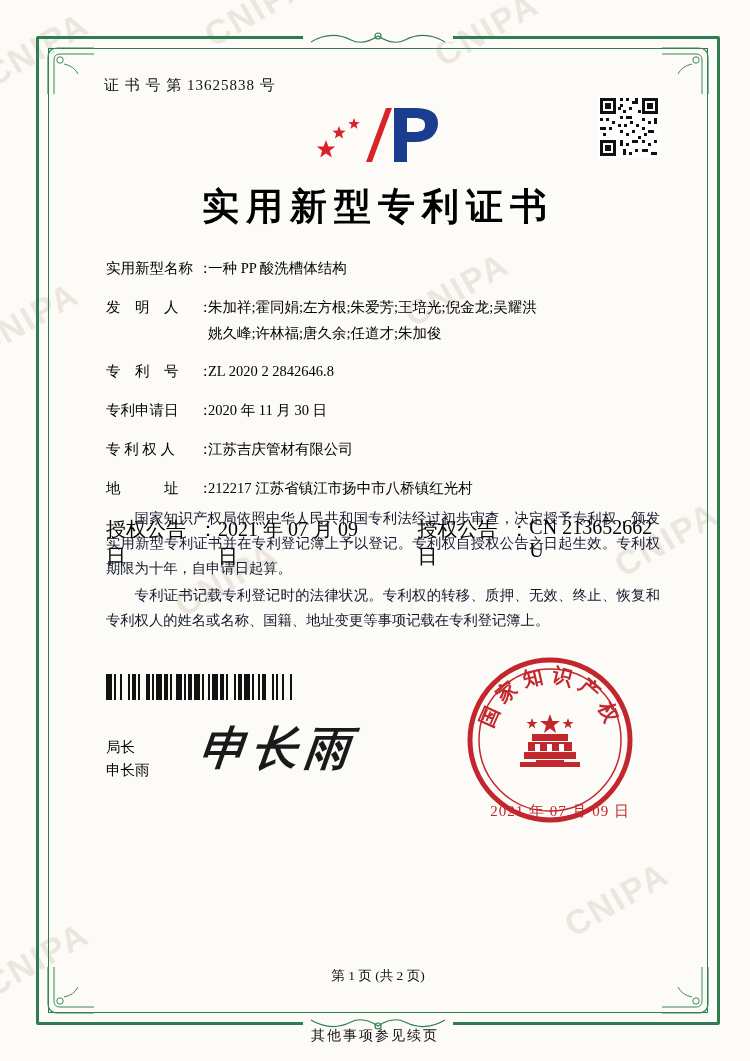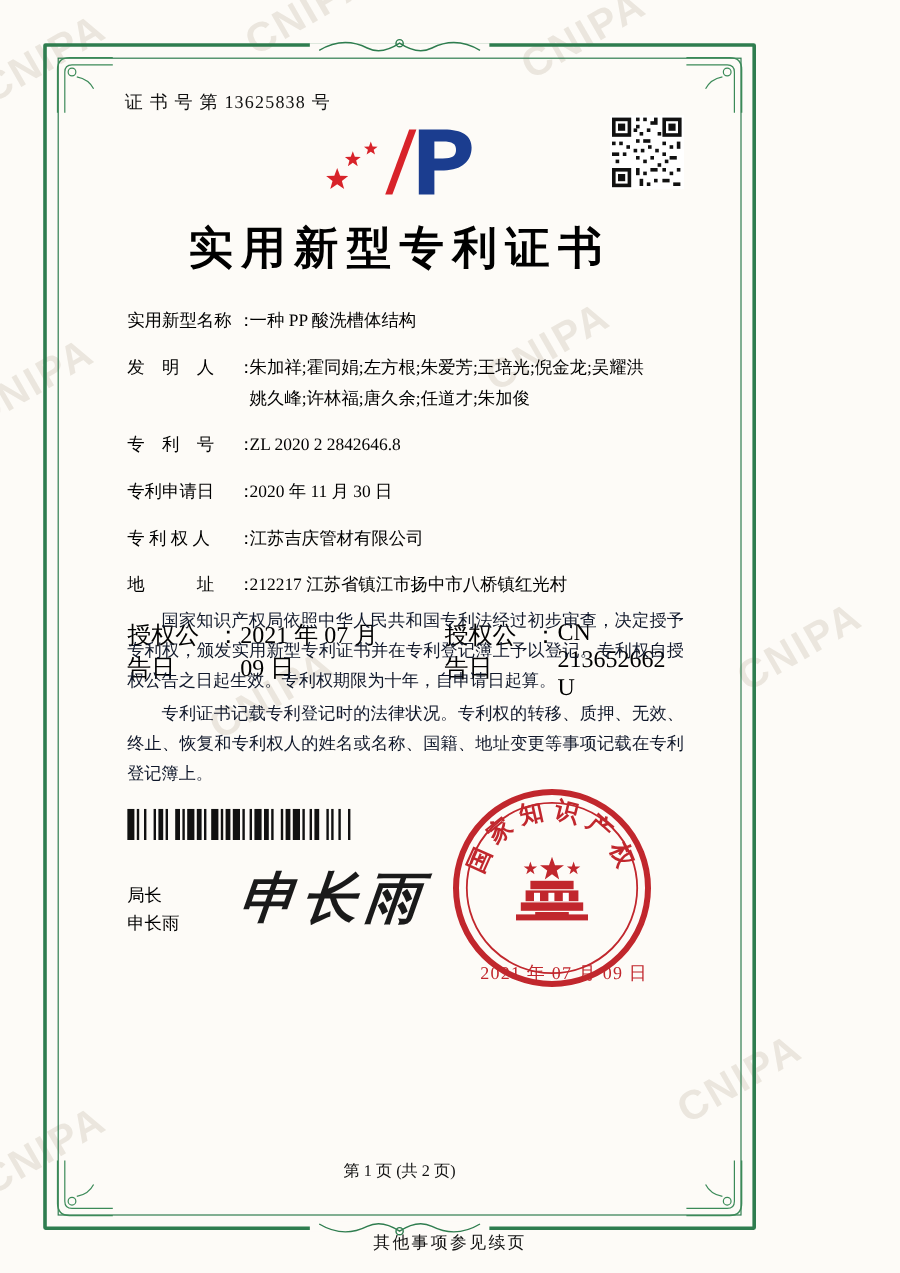--- a/index.html
+++ b/index.html
@@ -32,21 +32,21 @@
     transform: rotate(-30deg);
     white-space: nowrap;
     opacity: .85;
   }
 
   
   .cert {
     position: absolute;
     left: 36px;
     top: 36px;
-    width: 594px;
+    width: 684px;
     height: 989px;
     z-index: 2;
   }
   .frame-outer {
     position: absolute;
     inset: 0;
     border: 3px solid #2f7d4f;
     border-radius: 2px;
   }
   .frame-inner {

